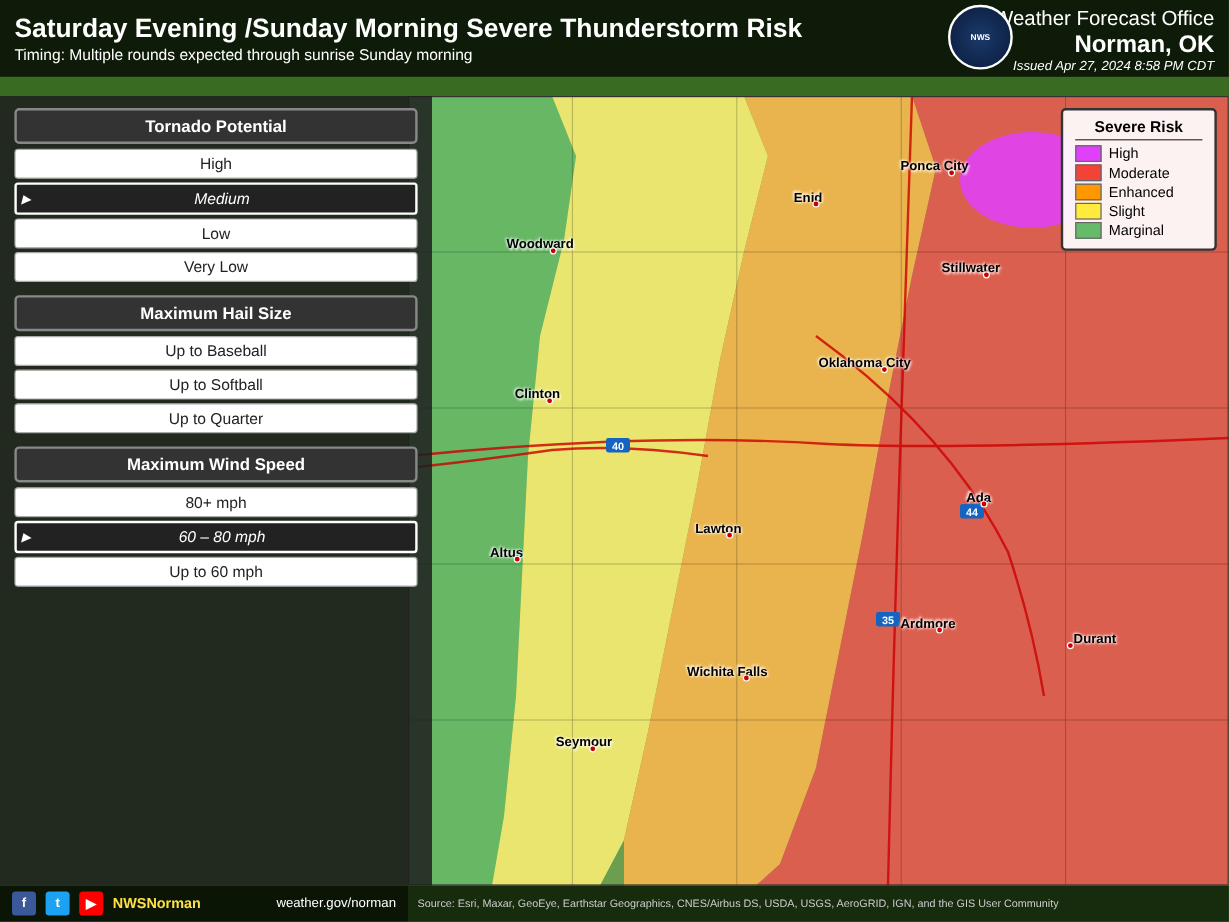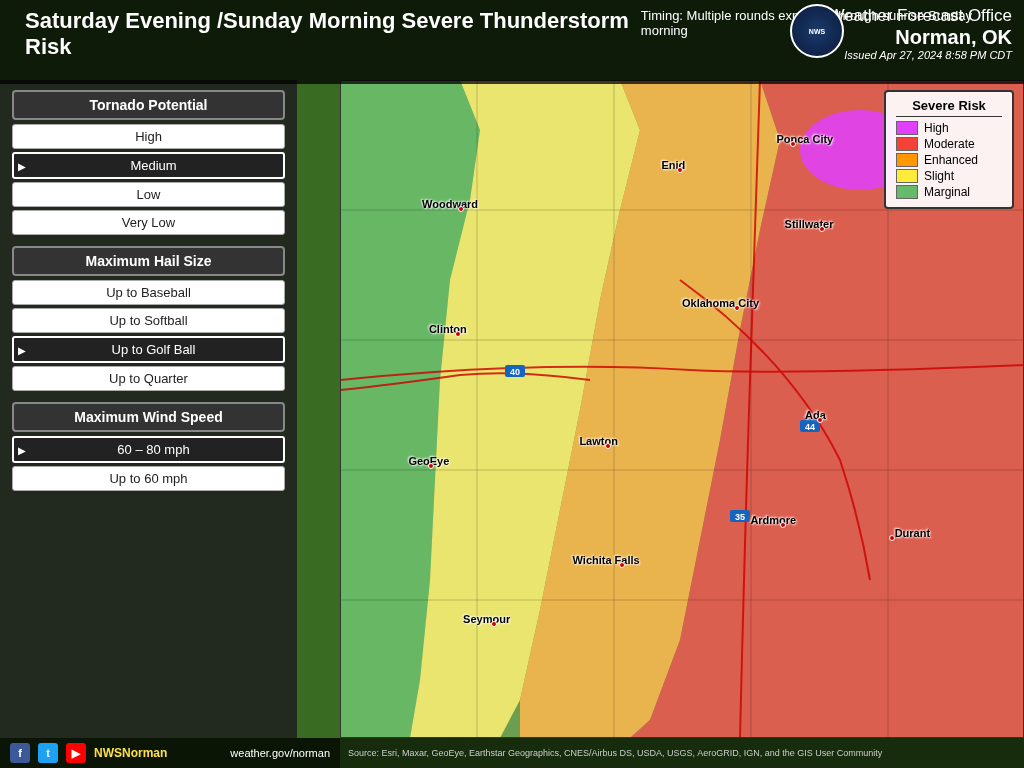--- a/index.html
+++ b/index.html
@@ -15,26 +15,26 @@
       width: 1024px;
       height: 768px;
       position: relative;
       background: #3a6b22;
     }
 
     
     .header {
       position: absolute;
       top: 0; left: 0; right: 0;
-      height: 84px;
+      height: 64px;
       background: rgba(0,0,0,0.75);
       display: flex;
-      flex-direction: row;
+      flex-direction: column;
       justify-content: center;
-      padding: 8px 25px;
+      padding: 8px 12px;
       z-index: 10;
     }
 
     .header-title {
       color: white;
       font-size: 22px;
       font-weight: bold;
       line-height: 1.2;
     }
 
@@ -110,21 +110,21 @@
       top: 0; left: 0;
       width: 100%;
       height: 100%;
     }
 
     
     .left-panel {
       position: absolute;
       top: 80px;
       left: 0;
-      width: 297px;
+      width: 360px;
       bottom: 30px;
       background: rgba(30,30,30,0.85);
       padding: 10px 12px;
       z-index: 5;
     }
 
     .legend-section-title {
       background: #333;
       color: white;
       font-weight: bold;
@@ -147,20 +147,21 @@
       margin-bottom: 3px;
     }
 
     .legend-item.selected {
       background: #222;
       color: white;
       border-color: white;
       border-width: 2px;
       padding-left: 18px;
       position: relative;
+      font-style: italic;
     }
 
     .legend-item.selected::before {
       content: '▶';
       position: absolute;
       left: 4px;
       color: white;
       font-size: 10px;
       top: 50%;
       transform: translateY(-50%);
@@ -357,33 +358,33 @@
 
         <rect x="0" y="0" width="684" height="658" fill="none" stroke="#333" stroke-width="2"></rect>
       </svg>
 
       <div class="city-label" style="top:18%; left:12%;">Woodward</div>
       <div class="city-dot" style="top:calc(18% + 8px); left:calc(12% + 36px);"></div>
 
       <div class="city-label" style="top:12%; left:47%;">Enid</div>
       <div class="city-dot" style="top:calc(12% + 8px); left:calc(47% + 16px);"></div>
 
-      <div class="city-label" style="top:8%; left:60%;margin-left:26px;">Ponca City</div>
+      <div class="city-label" style="top:8%; left:60%;">Ponca City</div>
       <div class="city-dot" style="top:calc(8% + 8px); left:calc(60% + 40px);"></div>
 
       <div class="city-label" style="top:21%; left:65%;">Stillwater</div>
       <div class="city-dot" style="top:calc(21% + 8px); left:calc(65% + 34px);"></div>
 
       <div class="city-label" style="top:37%; left:13%;">Clinton</div>
       <div class="city-dot" style="top:calc(37% + 8px); left:calc(13% + 26px);"></div>
 
       <div class="city-label" style="top:33%; left:50%;">Oklahoma City</div>
       <div class="city-dot" style="top:calc(33% + 8px); left:calc(50% + 52px);"></div>
 
-      <div class="city-label" style="top:57%; left:10%;">GeoEye</div>
+      <div class="city-label" style="top:57%; left:10%;">Altus</div>
       <div class="city-dot" style="top:calc(57% + 8px); left:calc(10% + 20px);"></div>
 
       <div class="city-label" style="top:54%; left:35%;">Lawton</div>
       <div class="city-dot" style="top:calc(54% + 8px); left:calc(35% + 26px);"></div>
 
       <div class="city-label" style="top:50%; left:68%;">Ada</div>
       <div class="city-dot" style="top:calc(50% + 8px); left:calc(68% + 12px);"></div>
 
       <div class="city-label" style="top:66%; left:60%;">Ardmore</div>
       <div class="city-dot" style="top:calc(66% + 8px); left:calc(60% + 30px);"></div>
@@ -429,26 +430,26 @@
     <div class="legend-item">High</div>
     <div class="legend-item selected">Medium</div>
     <div class="legend-item">Low</div>
     <div class="legend-item">Very Low</div>
 
     <div class="section-gap"></div>
 
     <div class="legend-section-title">Maximum Hail Size</div>
     <div class="legend-item">Up to Baseball</div>
     <div class="legend-item">Up to Softball</div>
-    <div class="legend-item selected">Up to Golf Ball</div>
     <div class="legend-item">Up to Quarter</div>
 
     <div class="section-gap"></div>
 
     <div class="legend-section-title">Maximum Wind Speed</div>
+    <div class="legend-item">80+ mph</div>
     <div class="legend-item selected">60 – 80 mph</div>
     <div class="legend-item">Up to 60 mph</div>
   </div>
 
   <div class="source-bar">
     <span class="source-bar-text">Source: Esri, Maxar, GeoEye, Earthstar Geographics, CNES/Airbus DS, USDA, USGS, AeroGRID, IGN, and the GIS User Community</span>
   </div>
 
   <div class="social-bar">
     <div class="social-icon fb">f</div>

